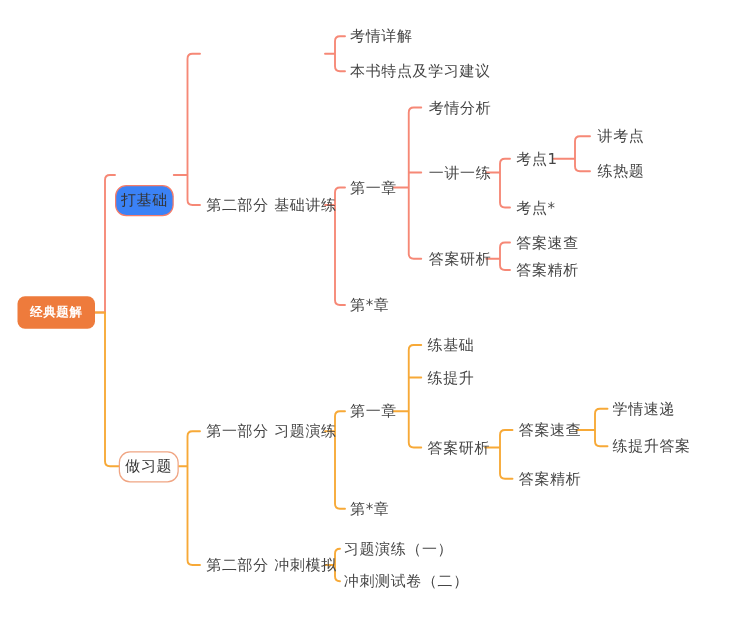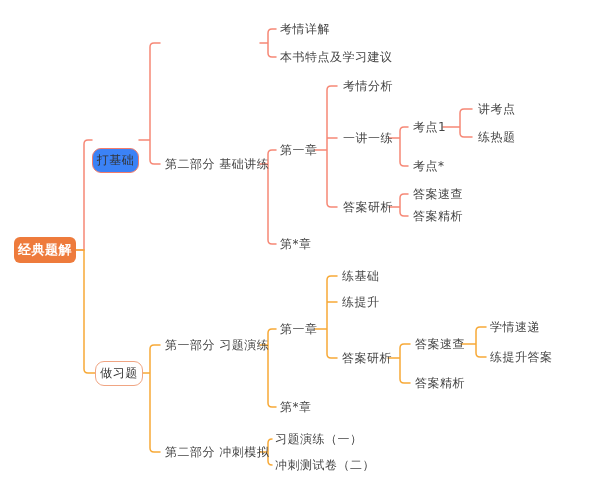--- a/index.html
+++ b/index.html
@@ -11,21 +11,21 @@
   .leaf{
     position:absolute;font-size:12px;line-height:16px;color:#454545;
     white-space:nowrap;letter-spacing:0.5px;
   }
   .nodebox{
     position:absolute;display:flex;align-items:center;justify-content:center;
     box-sizing:border-box;white-space:nowrap;
   }
   .rootnode{
     left:14px;top:237px;width:62px;height:26px;border-radius:6px;
-    background:#EE7B3C;color:#ffffff;font-size:13px;font-weight:bold;letter-spacing:0.5px;
+    background:#EE7B3C;color:#ffffff;font-size:10px;font-weight:bold;letter-spacing:0.5px;
   }
   .b1node{
     left:92px;top:128px;width:47px;height:25px;border-radius:9px;
     background:#3b82f6;border:1.5px solid #F47C6A;color:#333;font-size:12px;letter-spacing:0.5px;margin-top:20px;
   }
   .b2node{
     left:95px;top:361px;width:48px;height:25px;border-radius:9px;
     background:#ffffff;border:1.5px solid #F0A583;color:#333;font-size:12px;letter-spacing:0.5px;
   }
 </style>

